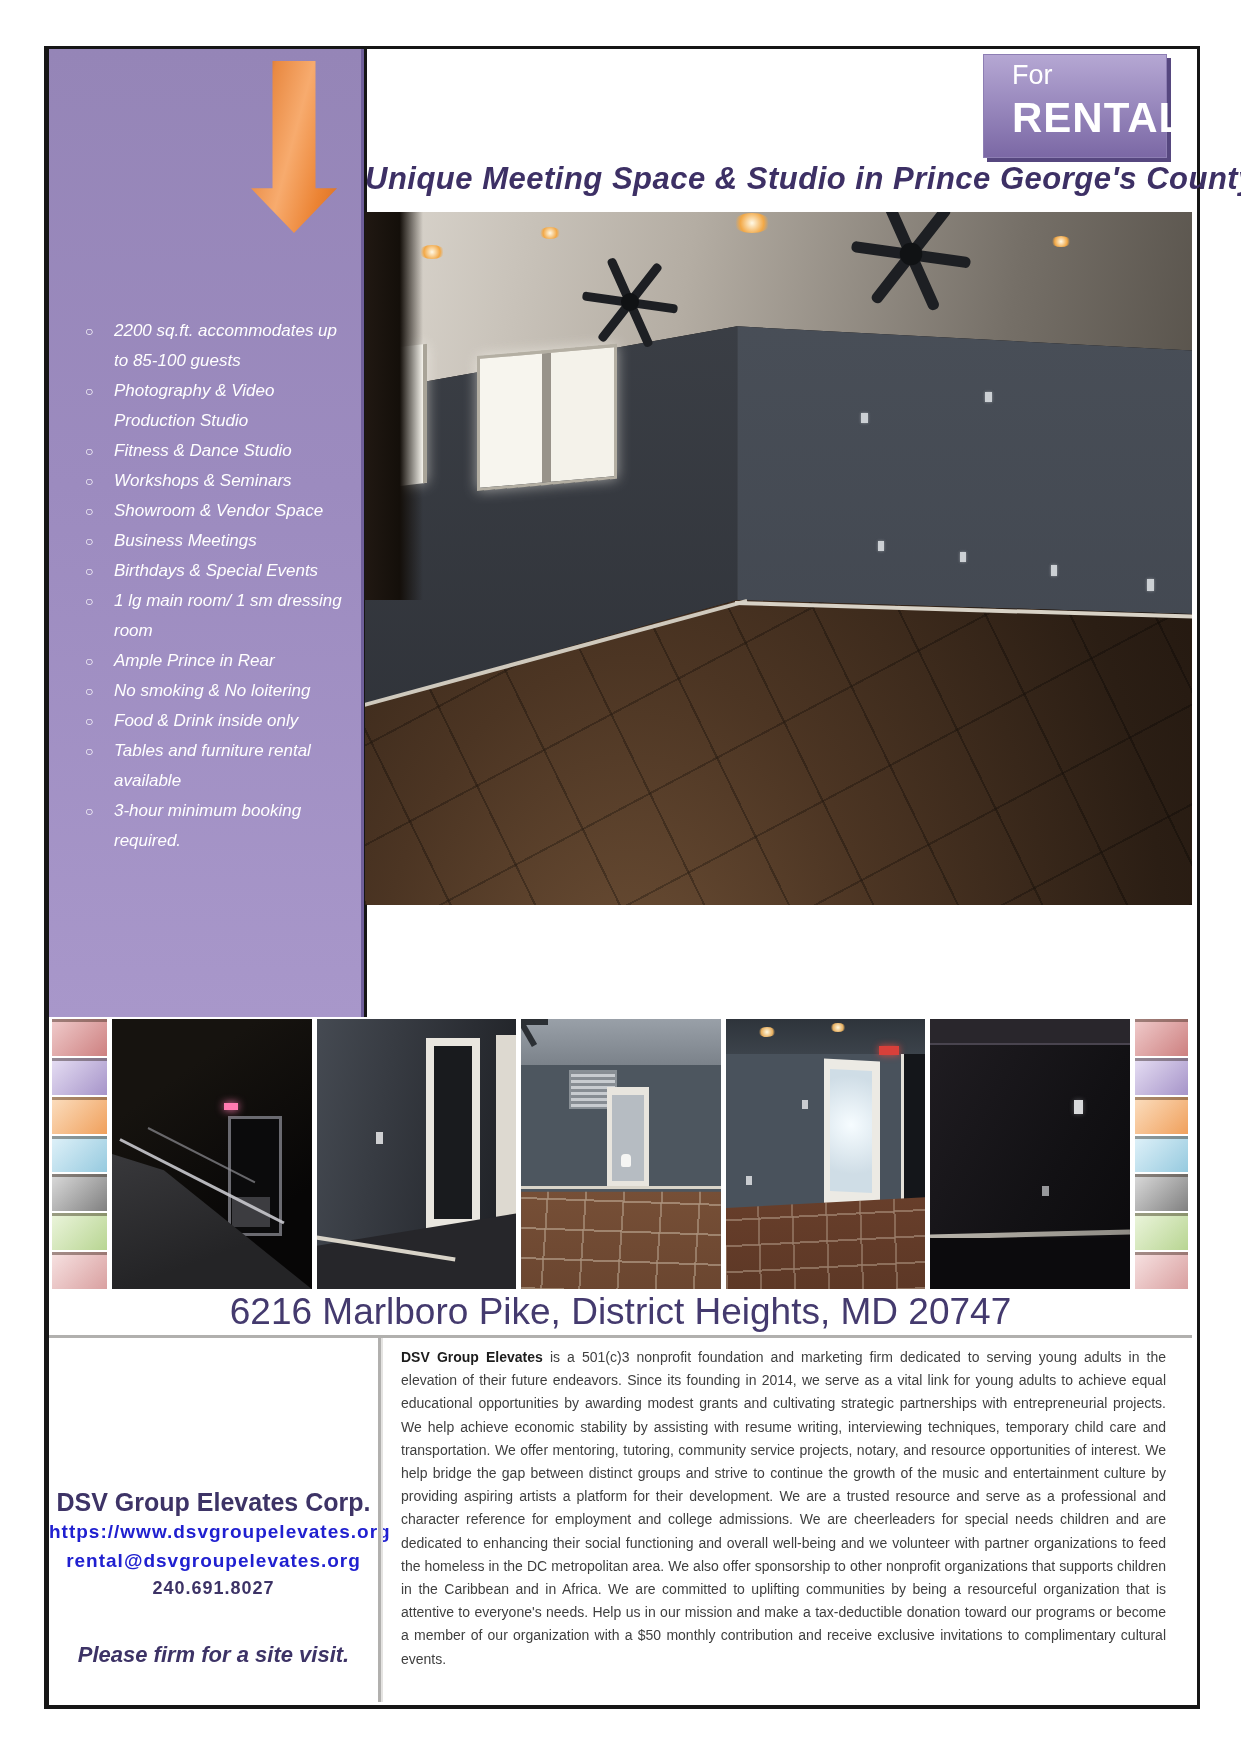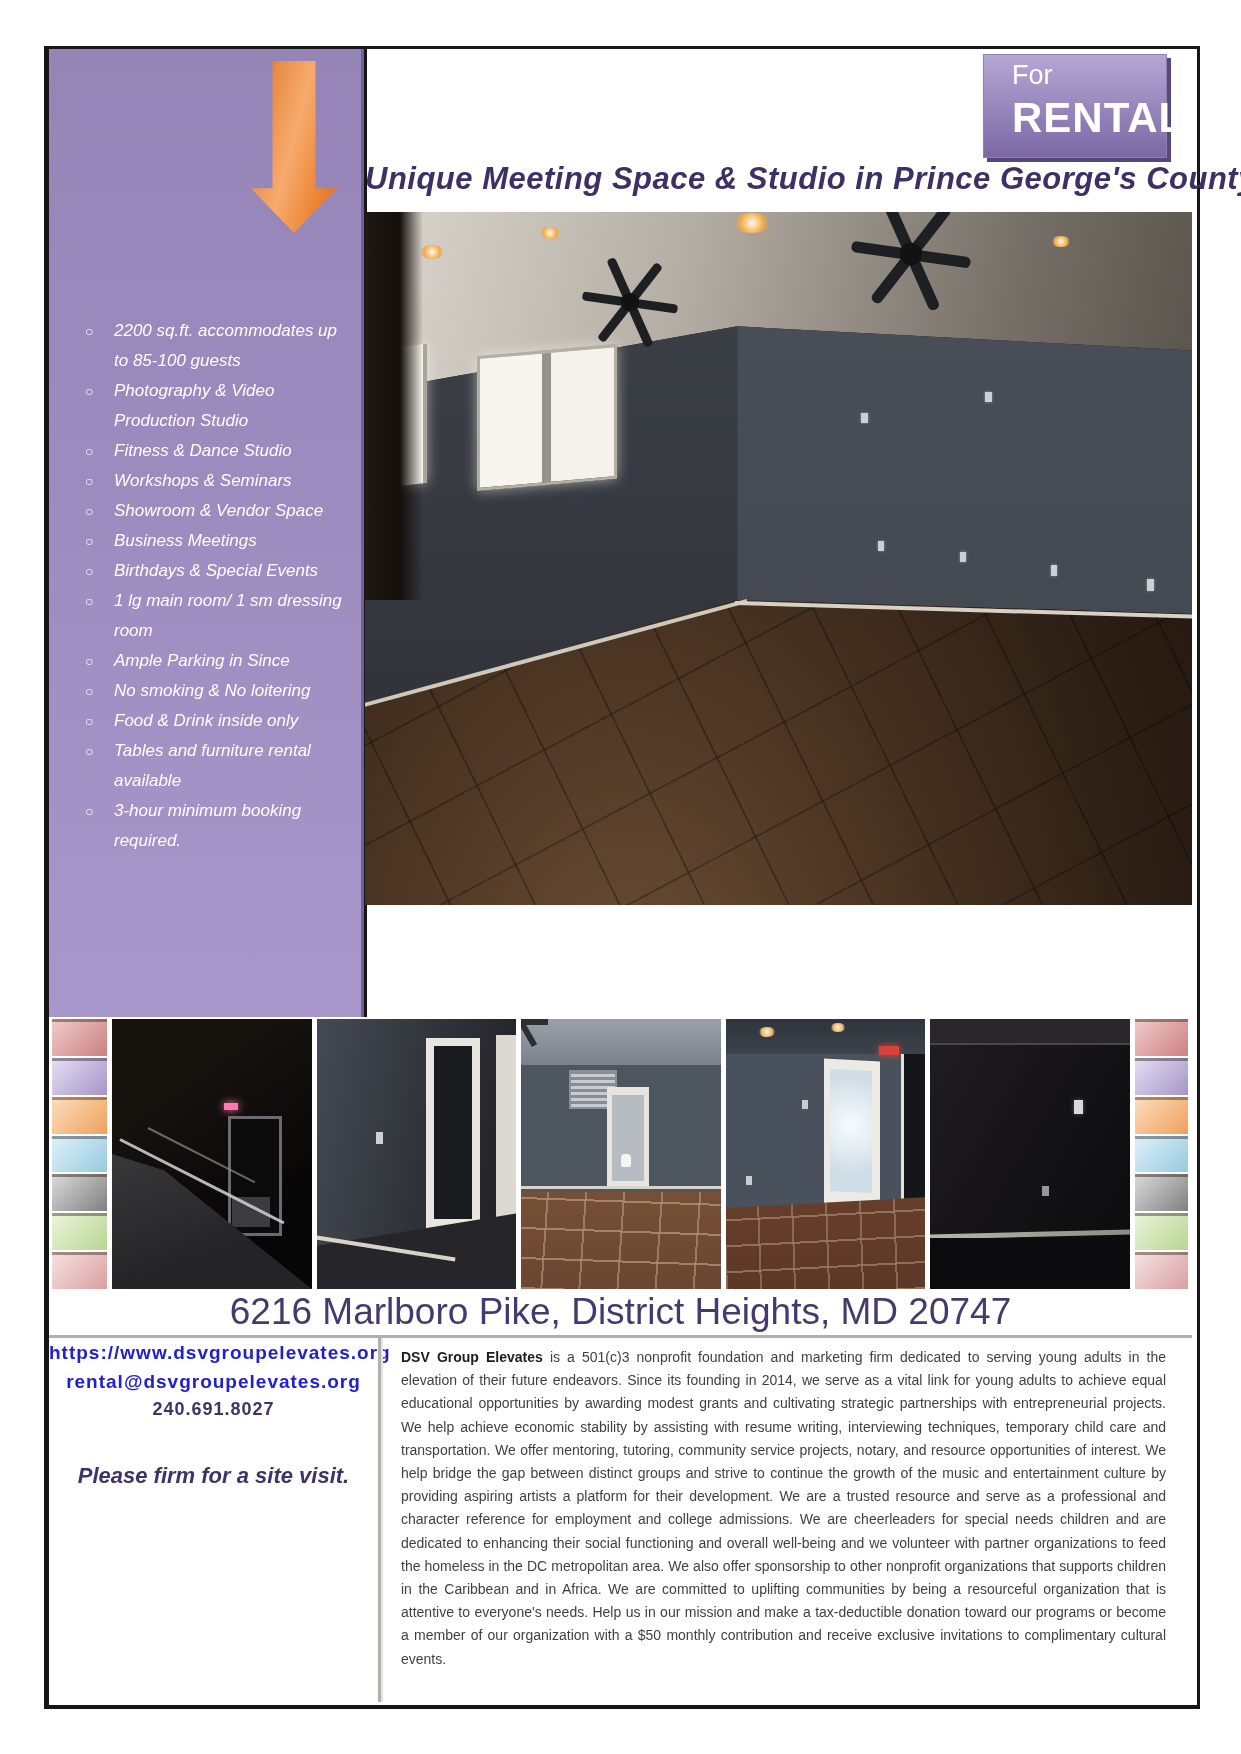--- a/index.html
+++ b/index.html
@@ -151,21 +151,21 @@
     <div class="arrow"></div>
     <ul class="features">
       <li>2200 sq.ft. accommodates up to 85-100 guests</li>
       <li>Photography &amp; Video Production Studio</li>
       <li>Fitness &amp; Dance Studio</li>
       <li>Workshops &amp; Seminars</li>
       <li>Showroom &amp; Vendor Space</li>
       <li>Business Meetings</li>
       <li>Birthdays &amp; Special Events</li>
       <li>1 lg main room/ 1 sm dressing room</li>
-      <li>Ample Parking in Since</li>
+      <li>Ample Prince in Rear</li>
       <li>No smoking &amp; No loitering</li>
       <li>Food &amp; Drink inside only</li>
       <li>Tables and furniture rental available</li>
       <li>3-hour minimum booking required.</li>
     </ul>
   </aside>
   <div class="side-divider"></div>
 
   <div class="badge">
     <div class="l1">For</div>
@@ -282,20 +282,21 @@
       <div class="sq sq-gry"></div>
       <div class="sq sq-grn"></div>
       <div class="sq sq-pnk"></div>
     </div>
   </div>
 
   <div class="address">6216 Marlboro Pike, District Heights, MD 20747</div>
   <div class="hline"></div>
 
   <div class="bottom-left">
+    <div class="company">DSV Group Elevates Corp.</div>
     <div class="weblink">https://www.dsvgroupelevates.org</div>
     <div class="maillink">rental@dsvgroupelevates.org</div>
     <div class="phone">240.691.8027</div>
     <div class="cta">Please firm for a site visit.</div>
   </div>
   <div class="vdivider"></div>
 
   <div class="about">
     <p><b>DSV Group Elevates</b><span> is a 501(c)3 nonprofit foundation and marketing firm dedicated to serving young adults in the elevation of their future endeavors. Since its founding in 2014, we serve as a vital link for young adults to achieve equal educational opportunities by awarding modest grants and cultivating strategic partnerships with entrepreneurial projects. We help achieve economic stability by assisting with resume writing, interviewing techniques, temporary child care and transportation. We offer mentoring, tutoring, community service projects, notary, and resource opportunities of interest. We help bridge the gap between distinct groups and strive to continue the growth of the music and entertainment culture by providing aspiring artists a platform for their development. We are a trusted resource and serve as a professional and character reference for employment and college admissions. We are cheerleaders for special needs children and are dedicated to enhancing their social functioning and overall well-being and we volunteer with partner organizations to feed the homeless in the DC metropolitan area. We also offer sponsorship to other nonprofit organizations that supports children in the Caribbean and in Africa. We are committed to uplifting communities by being a resourceful organization that is attentive to everyone's needs. Help us in our mission and make a tax-deductible donation toward our programs or become a member of our organization with a $50 monthly contribution and receive exclusive invitations to complimentary cultural events.</span></p>
   </div>

